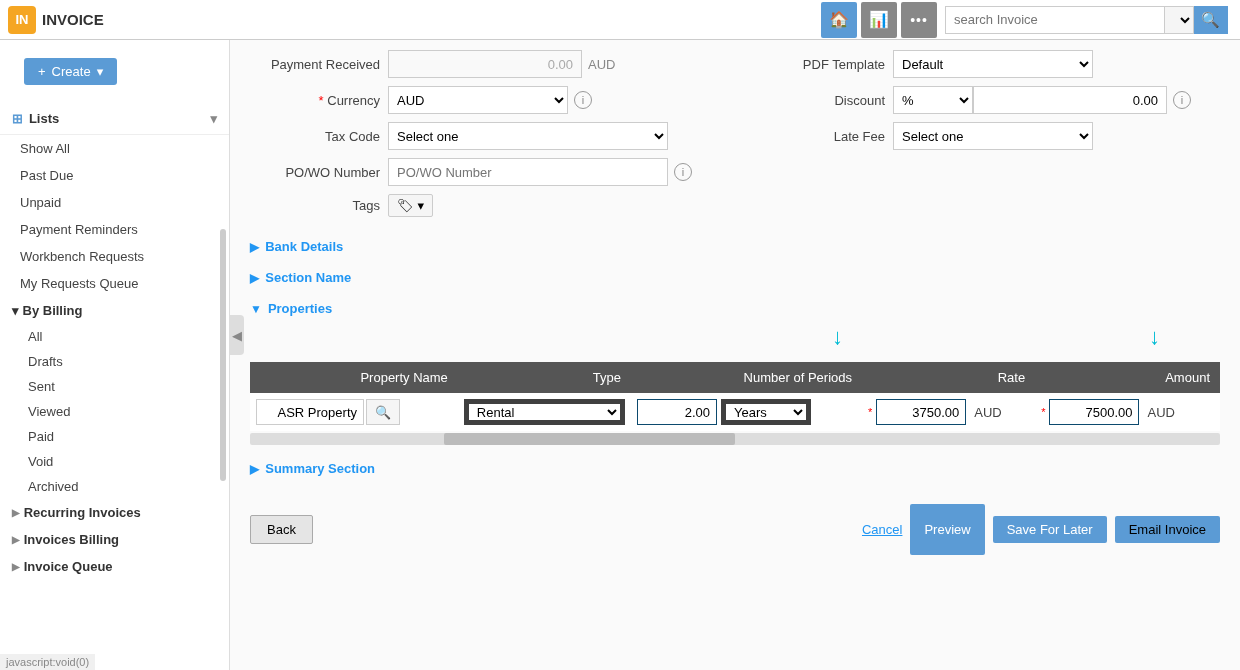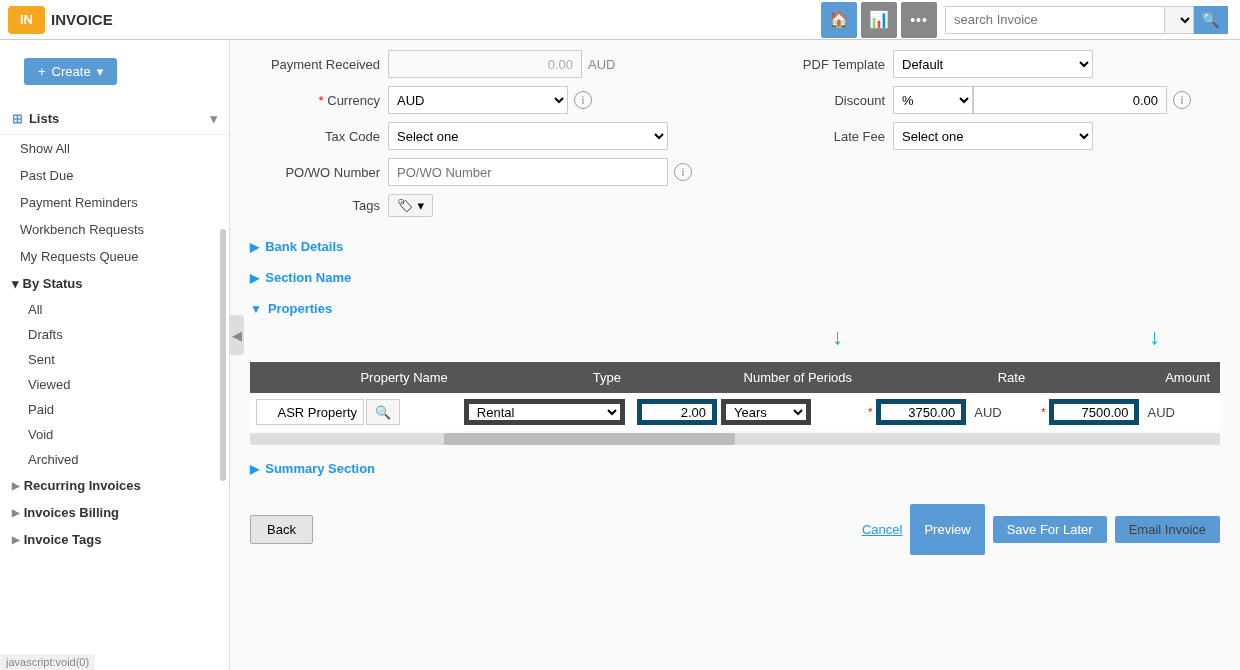--- a/index.html
+++ b/index.html
@@ -20,21 +20,21 @@
     .top-bar-logo {
       display: flex;
       align-items: center;
       gap: 6px;
       font-size: 16px;
       font-weight: bold;
       color: #333;
       min-width: 230px;
     }
     .logo-icon {
-      width: 37px; height: 28px;
+      width: 28px; height: 28px;
       background: #f5a623;
       border-radius: 4px;
       display: flex; align-items: center; justify-content: center;
       color: white; font-size: 14px; font-weight: bold;
     }
     .top-bar-actions {
       display: flex;
       align-items: center;
       margin-left: auto;
       gap: 4px;
@@ -280,21 +280,21 @@
     }
     .prop-search-btn {
       border: 1px solid #ccc;
       background: #f5f5f5;
       height: 26px;
       padding: 0 8px;
       cursor: pointer;
       font-size: 13px;
     }
     .prop-num-input {
-      border: 5px solid #0c4a6e;
+      border: 1px solid #0c4a6e;
       height: 26px;
       padding: 0 6px;
       font-size: 13px;
       text-align: right;
       width: 80px;
     }
     .aud-label {
       color: #444;
       font-size: 13px;
       margin-left: 4px;
@@ -356,21 +356,21 @@
       background: #5b9bd5;
       color: white;
       border: none;
       padding: 6px 14px;
       cursor: pointer;
       font-size: 13px;
       border-radius: 2px;
     }
     .btn-email {
       background: #5b9bd5;
-      color: #404040;
+      color: #000000;
       border: none;
       padding: 6px 14px;
       cursor: pointer;
       font-size: 13px;
       border-radius: 2px;
     }
 
     .js-label {
       position: fixed;
       bottom: 0;
@@ -441,48 +441,49 @@
       </button>
     </div>
     <div class="sidebar-section-header">
       <span class="icon">⊞</span>
       <span>Lists</span>
       <span style="margin-left:auto;color:#888;">▾</span>
     </div>
     <div>
       <div class="sidebar-item"><span>Show All</span></div>
       <div class="sidebar-item"><span>Past Due</span></div>
+      <div class="sidebar-item"><span>Unpaid</span></div>
       <div class="sidebar-item"><span>Payment Reminders</span></div>
       <div class="sidebar-item"><span>Workbench Requests</span></div>
       <div class="sidebar-item"><span>My Requests Queue</span></div>
     </div>
     <div class="sidebar-group-label">
       <span>▾</span>
-      <span>By Status</span>
+      <span>By Billing</span>
     </div>
     <div>
       <div class="sidebar-subitem"><span>All</span></div>
       <div class="sidebar-subitem"><span>Drafts</span></div>
       <div class="sidebar-subitem"><span>Sent</span></div>
       <div class="sidebar-subitem"><span>Viewed</span></div>
       <div class="sidebar-subitem"><span>Paid</span></div>
       <div class="sidebar-subitem"><span>Void</span></div>
       <div class="sidebar-subitem"><span>Archived</span></div>
     </div>
     <div class="sidebar-expandable">
       <span class="arrow">▶</span>
       <span>Recurring Invoices</span>
     </div>
     <div class="sidebar-expandable">
       <span class="arrow">▶</span>
       <span>Invoices Billing</span>
     </div>
     <div class="sidebar-expandable">
       <span class="arrow">▶</span>
-      <span>Invoice Tags</span>
+      <span>Invoice Queue</span>
     </div>
 
     <div style="position:absolute;right:2px;top:0;bottom:0;width:8px;display:flex;align-items:center;pointer-events:none;">
       <div style="width:6px;height:40%;background:#ccc;border-radius:3px;margin:auto;"></div>
     </div>
   </div>
 
   <div class="collapse-handle" style="left:230px;">
     <span>◀</span>
   </div>

